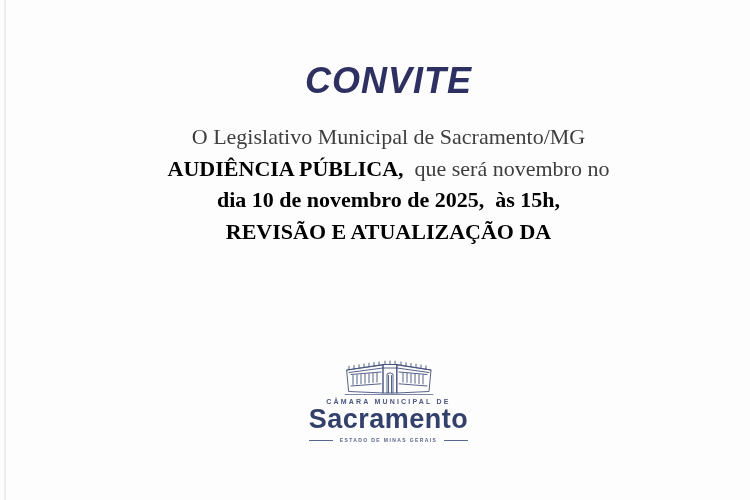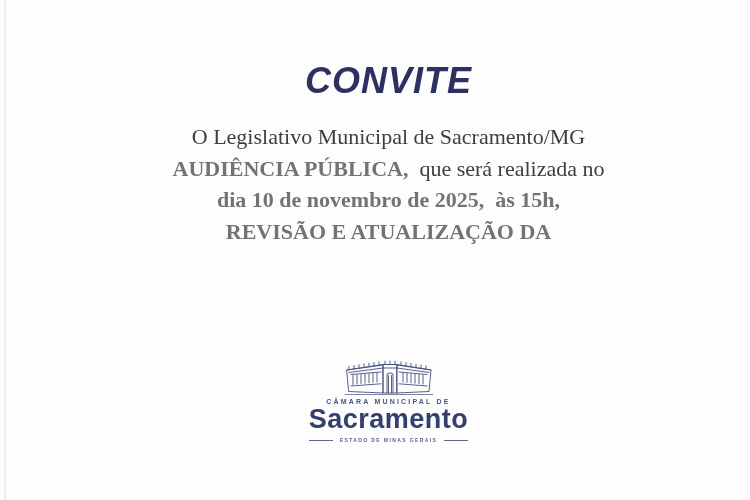--- a/index.html
+++ b/index.html
@@ -27,21 +27,21 @@
     position:absolute; top:121px; left:0; width:100%;
     text-align:center;
     color:#3e3e3e;
   }
   .body-text p {
     margin:0;
     font-size:22px;
     line-height:31.5px;
     white-space:pre-wrap;
   }
-  .body-text .b { font-weight:bold; color:#737373; }
+  .body-text .b { font-weight:bold; color:#000000; }
   .logo {
     position:absolute; top:352px; left:0; width:100%;
     display:flex; flex-direction:column; align-items:center;
     color:#35426e;
   }
   .logo svg { display:block; }
   .logo-org-small {
     margin-top:2px;
     font-family:"Liberation Sans","DejaVu Sans",sans-serif;
     font-size:7px; font-weight:bold; letter-spacing:2.2px;
@@ -69,21 +69,21 @@
 </head>
 <body>
 
 <div class="page">
   <div class="edge-line"></div>
 
   <div class="title">CONVITE</div>
 
   <div class="body-text">
     <p><span>O Legislativo Municipal de Sacramento/MG</span></p>
-    <p><span class="b">AUDIÊNCIA PÚBLICA,</span><span>  que será realizada no</span></p>
+    <p><span class="b">AUDIÊNCIA PÚBLICA,</span><span>  que será novembro no</span></p>
     <p><span class="b">dia 10 de novembro de 2025,  às 15h,</span></p>
     <p><span class="b">REVISÃO E ATUALIZAÇÃO DA</span></p>
   </div>
 
   <div class="logo">
     <span>
       <svg width="100" height="44" viewBox="0 0 100 44" fill="none" stroke="#44507c" stroke-width="0.9" stroke-linecap="round">
 
         <polyline points="8,18 44,12.5 58,12.5 92,18"></polyline>
 

